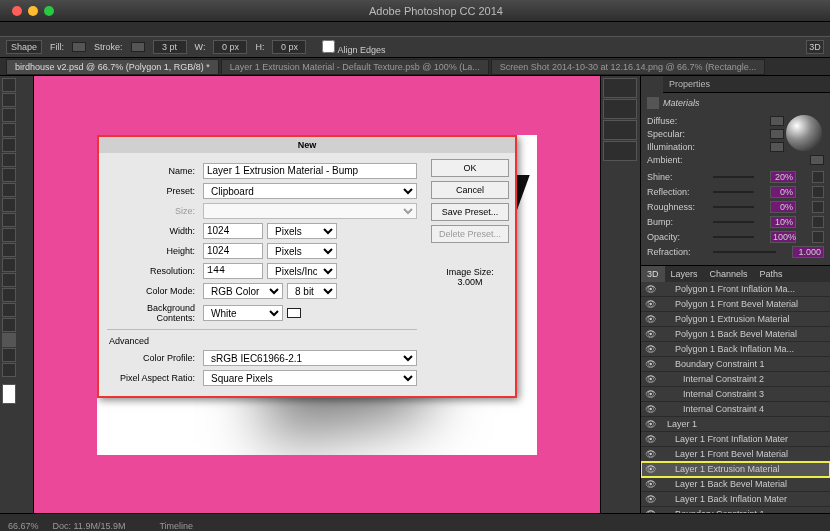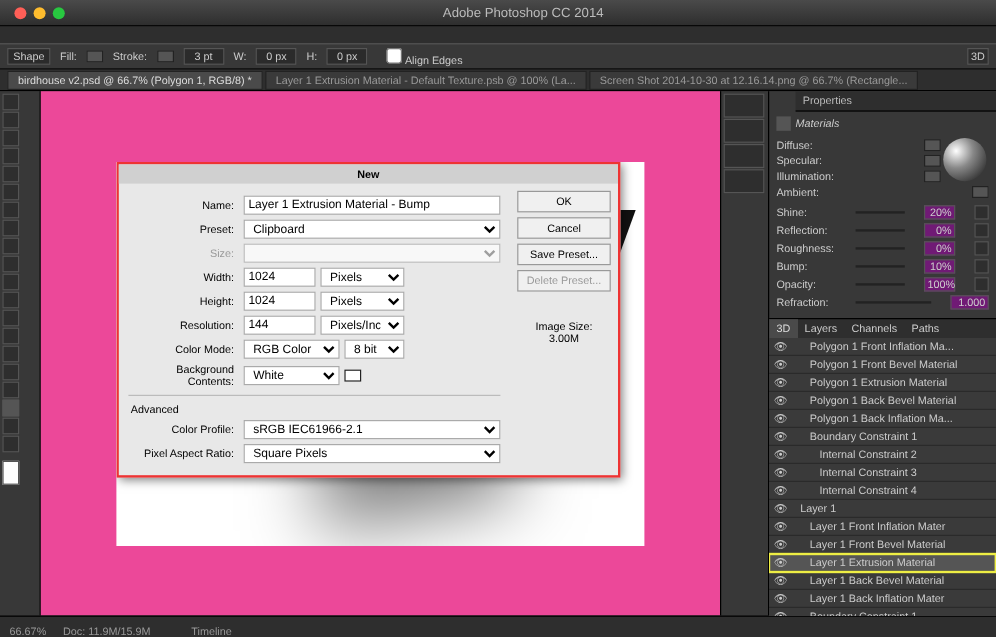--- a/index.html
+++ b/index.html
@@ -144,21 +144,21 @@
               <input style="width: 60px;" value="1024">
               <select style="width:70px"><option>Pixels</option></select>
             </div>
             <div class="row">
               <span class="lbl">Height:</span>
               <input style="width: 60px;" value="1024">
               <select style="width:70px"><option>Pixels</option></select>
             </div>
             <div class="row">
               <span class="lbl">Resolution:</span>
-              <input style="width: 60px;" value="144">
+              <input style="width: 60px; font-family: Liberation Mono, monospace;" value="144">
               <select style="width:70px"><option>Pixels/Inch</option></select>
             </div>
             <div class="row">
               <span class="lbl">Color Mode:</span>
               <select style="width:80px"><option>RGB Color</option></select>
               <select style="width:50px"><option>8 bit</option></select>
             </div>
             <div class="row">
               <span class="lbl">Background Contents:</span>
               <select style="width:80px"><option>White</option></select>

